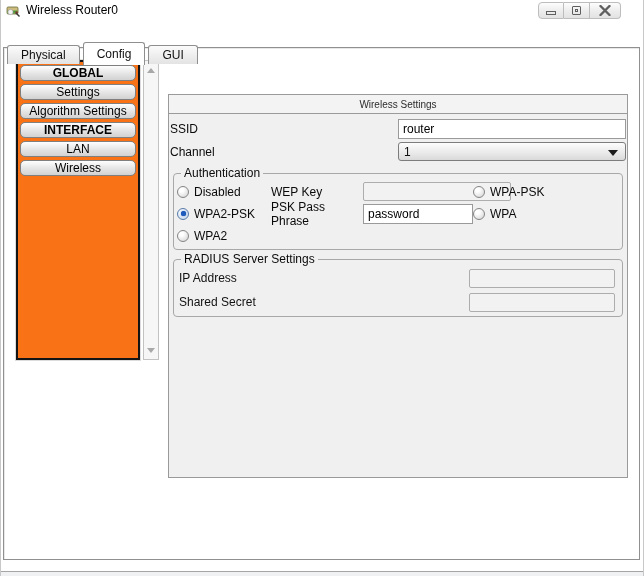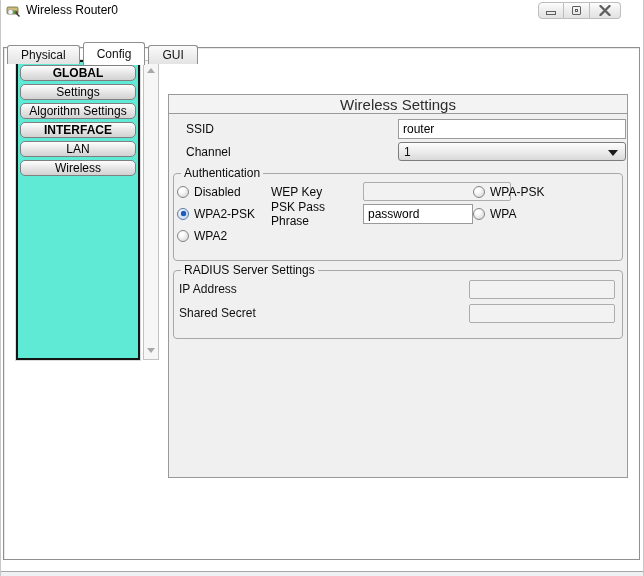--- a/index.html
+++ b/index.html
@@ -35,68 +35,68 @@
   }
   .tab.active { height:23px; margin-bottom:0; background:#fff; position:relative; z-index:6; }
   
   .content-frame {
     position:absolute; left:2px; top:47px; width:637px; height:513px;
     background:#fff; border:1px solid #909090; box-shadow:inset 1px 1px 0 #e8e8e8;
   }
   
   .sidebar-box {
     position:absolute; left:12px; top:12px; width:124px; height:300px;
-    background:#5eead4; border:2px solid #141414; box-shadow:0 0 0 1px #dcdcdc; padding:3px 2px;
+    background:#f97316; border:2px solid #141414; box-shadow:0 0 0 1px #dcdcdc; padding:3px 2px;
   }
   .side-btn {
     width:116px; height:16px; margin:0 auto 3px auto; display:flex; align-items:center; justify-content:center;
     font-size:12px; color:#000; background:linear-gradient(#fefefe,#e2e2e2 60%,#d2d2d2);
     border:1px solid #7f7f7f; border-radius:5px; cursor:default;
   }
   .side-btn.heading { font-weight:bold; }
   .side-scroll {
     position:absolute; left:139px; top:12px; width:16px; height:300px;
     background:#f6f6f6; border:1px solid #c2c2c2;
   }
   .scroll-up, .scroll-down { position:absolute; left:0; width:14px; height:14px; display:flex; align-items:center; justify-content:center; }
   .scroll-up { top:2px; } .scroll-down { bottom:2px; }
   .tri-up { width:0; height:0; border-left:4px solid transparent; border-right:4px solid transparent; border-bottom:5px solid #a8a8a8; }
   .tri-down { width:0; height:0; border-left:4px solid transparent; border-right:4px solid transparent; border-top:5px solid #a8a8a8; }
   
   .main-widget { position:absolute; left:164px; top:46px; width:460px; height:384px; }
   .panel-header {
-    height:20px; line-height:19px; text-align:center; font-size:15px; color:#2d2d2d;
+    height:20px; line-height:19px; text-align:center; font-size:10px; color:#2d2d2d;
     background:#f3f3f3; border:1px solid #9a9a9a;
   }
   .panel-body {
     height:364px; background:#f0f0f0; border:1px solid #9a9a9a; border-top:none;
     padding:2px 1px 0 1px; font-size:12px;
   }
   .row { display:flex; align-items:center; }
   .row-ssid { margin-top:2px; height:22px; }
   .row-channel { margin-top:1px; height:21px; }
   .row-enc { margin-top:4px; height:21px; }
-  .row .lbl { flex:1; padding-left:16px; color:#0a0a0a; }
+  .row .lbl { flex:1; padding-left:0; color:#0a0a0a; }
   .txt {
     height:20px; border:1px solid #9a9a9a; background:#fff; font-family:inherit;
     font-size:12px; padding:0 4px; color:#000; outline:none;
   }
   .txt.wide { width:228px; }
   .txt.disabled-field { background:#f2f2f2; border:1px solid #adadad; border-radius:2px; height:19px; }
   .dropdown {
     position:relative; height:19px; display:flex; align-items:center;
     background:linear-gradient(#fdfdfd,#e9e9e9 60%,#d9d9d9); border:1px solid #7d7d7d; border-radius:3px;
     padding:0 18px 0 5px; cursor:default;
   }
   .dropdown.wide { width:228px; }
   .dropdown.enc { width:262px; }
   .dd-arrow { position:absolute; right:7px; top:7px; width:0; height:0;
     border-left:5px solid transparent; border-right:5px solid transparent; border-top:6px solid #1c1c1c; }
   .groupbox {
-    margin:4px 3px 0 3px; border:1px solid #a8a8a8; border-radius:4px; padding:1px 3px 14px 3px;
+    margin:4px 3px 0 3px; border:1px solid #a8a8a8; border-radius:4px; padding:1px 3px 3px 3px;
   }
   .groupbox legend { font-size:12px; color:#0a0a0a; margin-left:4px; padding:0 3px; }
   .auth-grid { display:grid; grid-template-columns:94px 92px 110px 1fr; row-gap:1px; align-items:center; }
   .auth-grid > div { height:21px; display:flex; align-items:center; }
   .radio-opt { gap:5px; cursor:default; }
   .rb {
     width:12px; height:12px; border-radius:50%; border:1px solid #858585; flex:0 0 auto;
     background:radial-gradient(circle at 35% 30%, #ffffff 20%, #d9d9d9 85%);
     display:flex; align-items:center; justify-content:center;
   }

